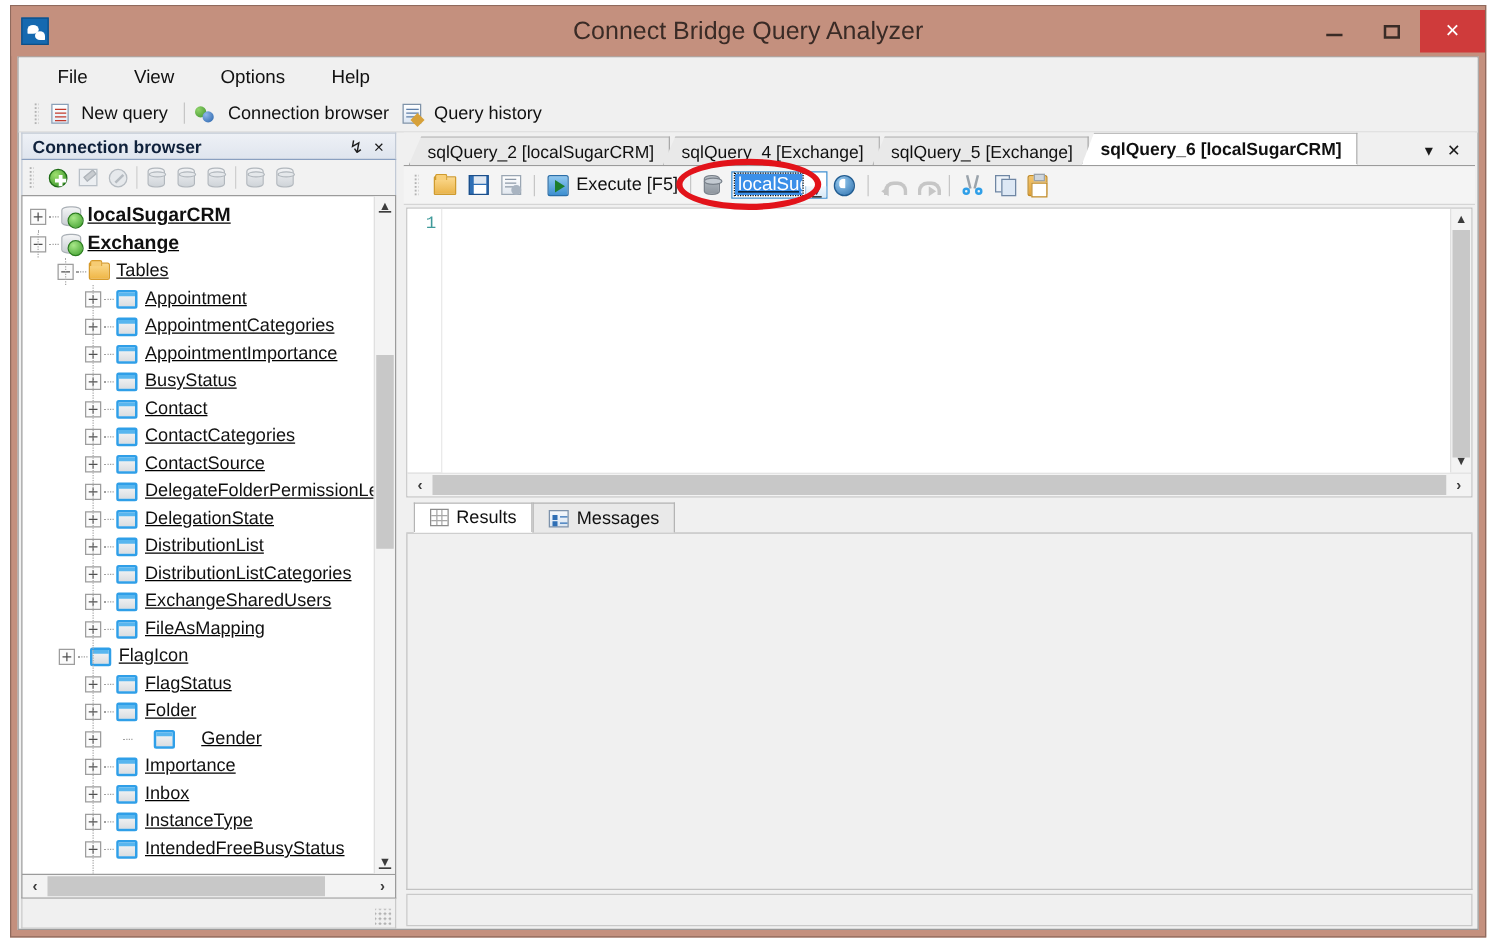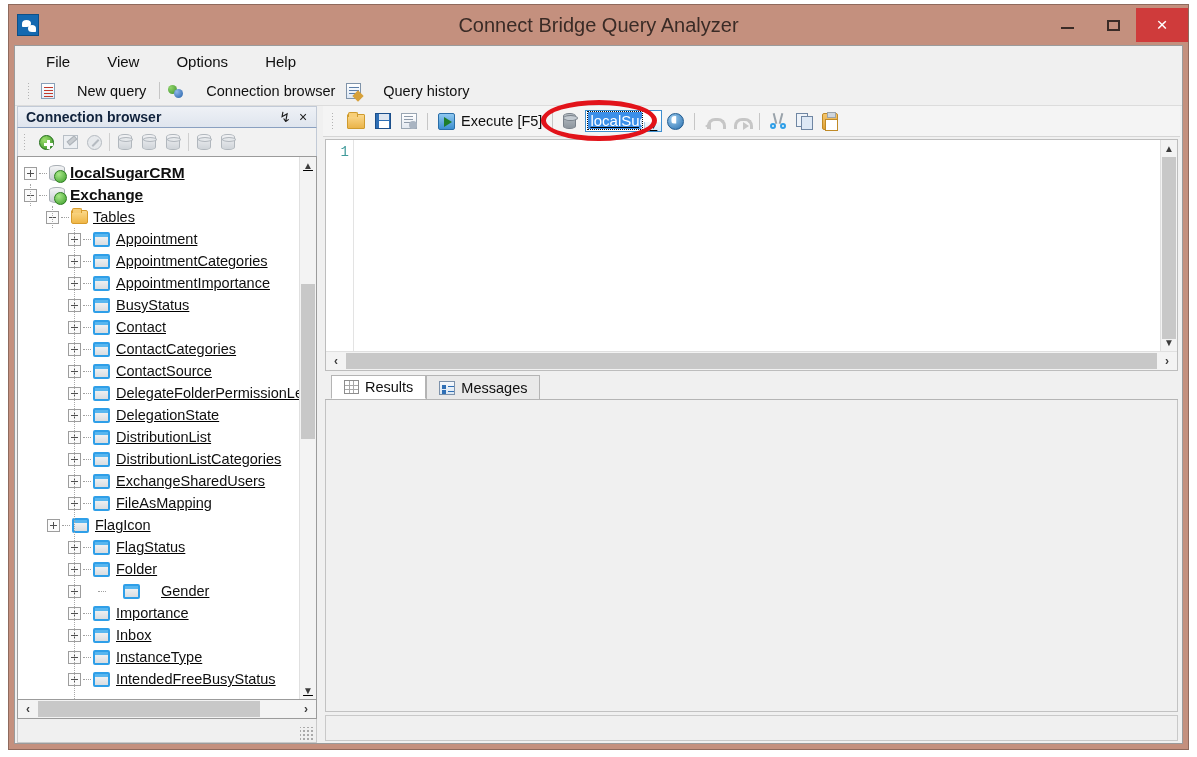--- a/index.html
+++ b/index.html
@@ -138,21 +138,21 @@
   }
   .grip {
     width: 4px; height: 18px;
     margin-right: 7px;
     background-image: radial-gradient(circle, #b3b3b3 0.7px, transparent 0.9px);
     background-size: 3px 3px;
   }
   .tb-cmd {
     display: flex;
     align-items: center;
-    gap: 22px;
+    gap: 10px;
     padding: 2px 8px 2px 3px;
     font-size: 14.5px;
     color: #101010;
     cursor: default;
     white-space: nowrap;
   }
   .tb-sep {
     width: 1px; height: 17px;
     background: #c6c6c6;
     margin: 0 5px;
@@ -1125,20 +1125,30 @@
           <div class="hsb-arrow">›</div>
         </div>
 
         <div id="panel-status">
           <div class="resize-grip"></div>
         </div>
       </div>
 
       <div id="query-area">
 
+        <div id="tab-strip">
+          <div class="qtab">sqlQuery_2 [localSugarCRM]</div>
+          <div class="qtab">sqlQuery_4 [Exchange]</div>
+          <div class="qtab">sqlQuery_5 [Exchange]</div>
+          <div class="qtab active">sqlQuery_6 [localSugarCRM]</div>
+          <div id="tab-buttons">
+            <div class="tabbtn">▾</div>
+            <div class="tabbtn">✕</div>
+          </div>
+        </div>
 
         <div id="query-toolbar">
           <div class="grip"></div>
           <div class="qt-btn">
               <span class="ico ico-open"></span>
             </div>
           <div class="qt-btn">
               <span class="ico ico-save"></span>
             </div>
           <div class="qt-btn">

